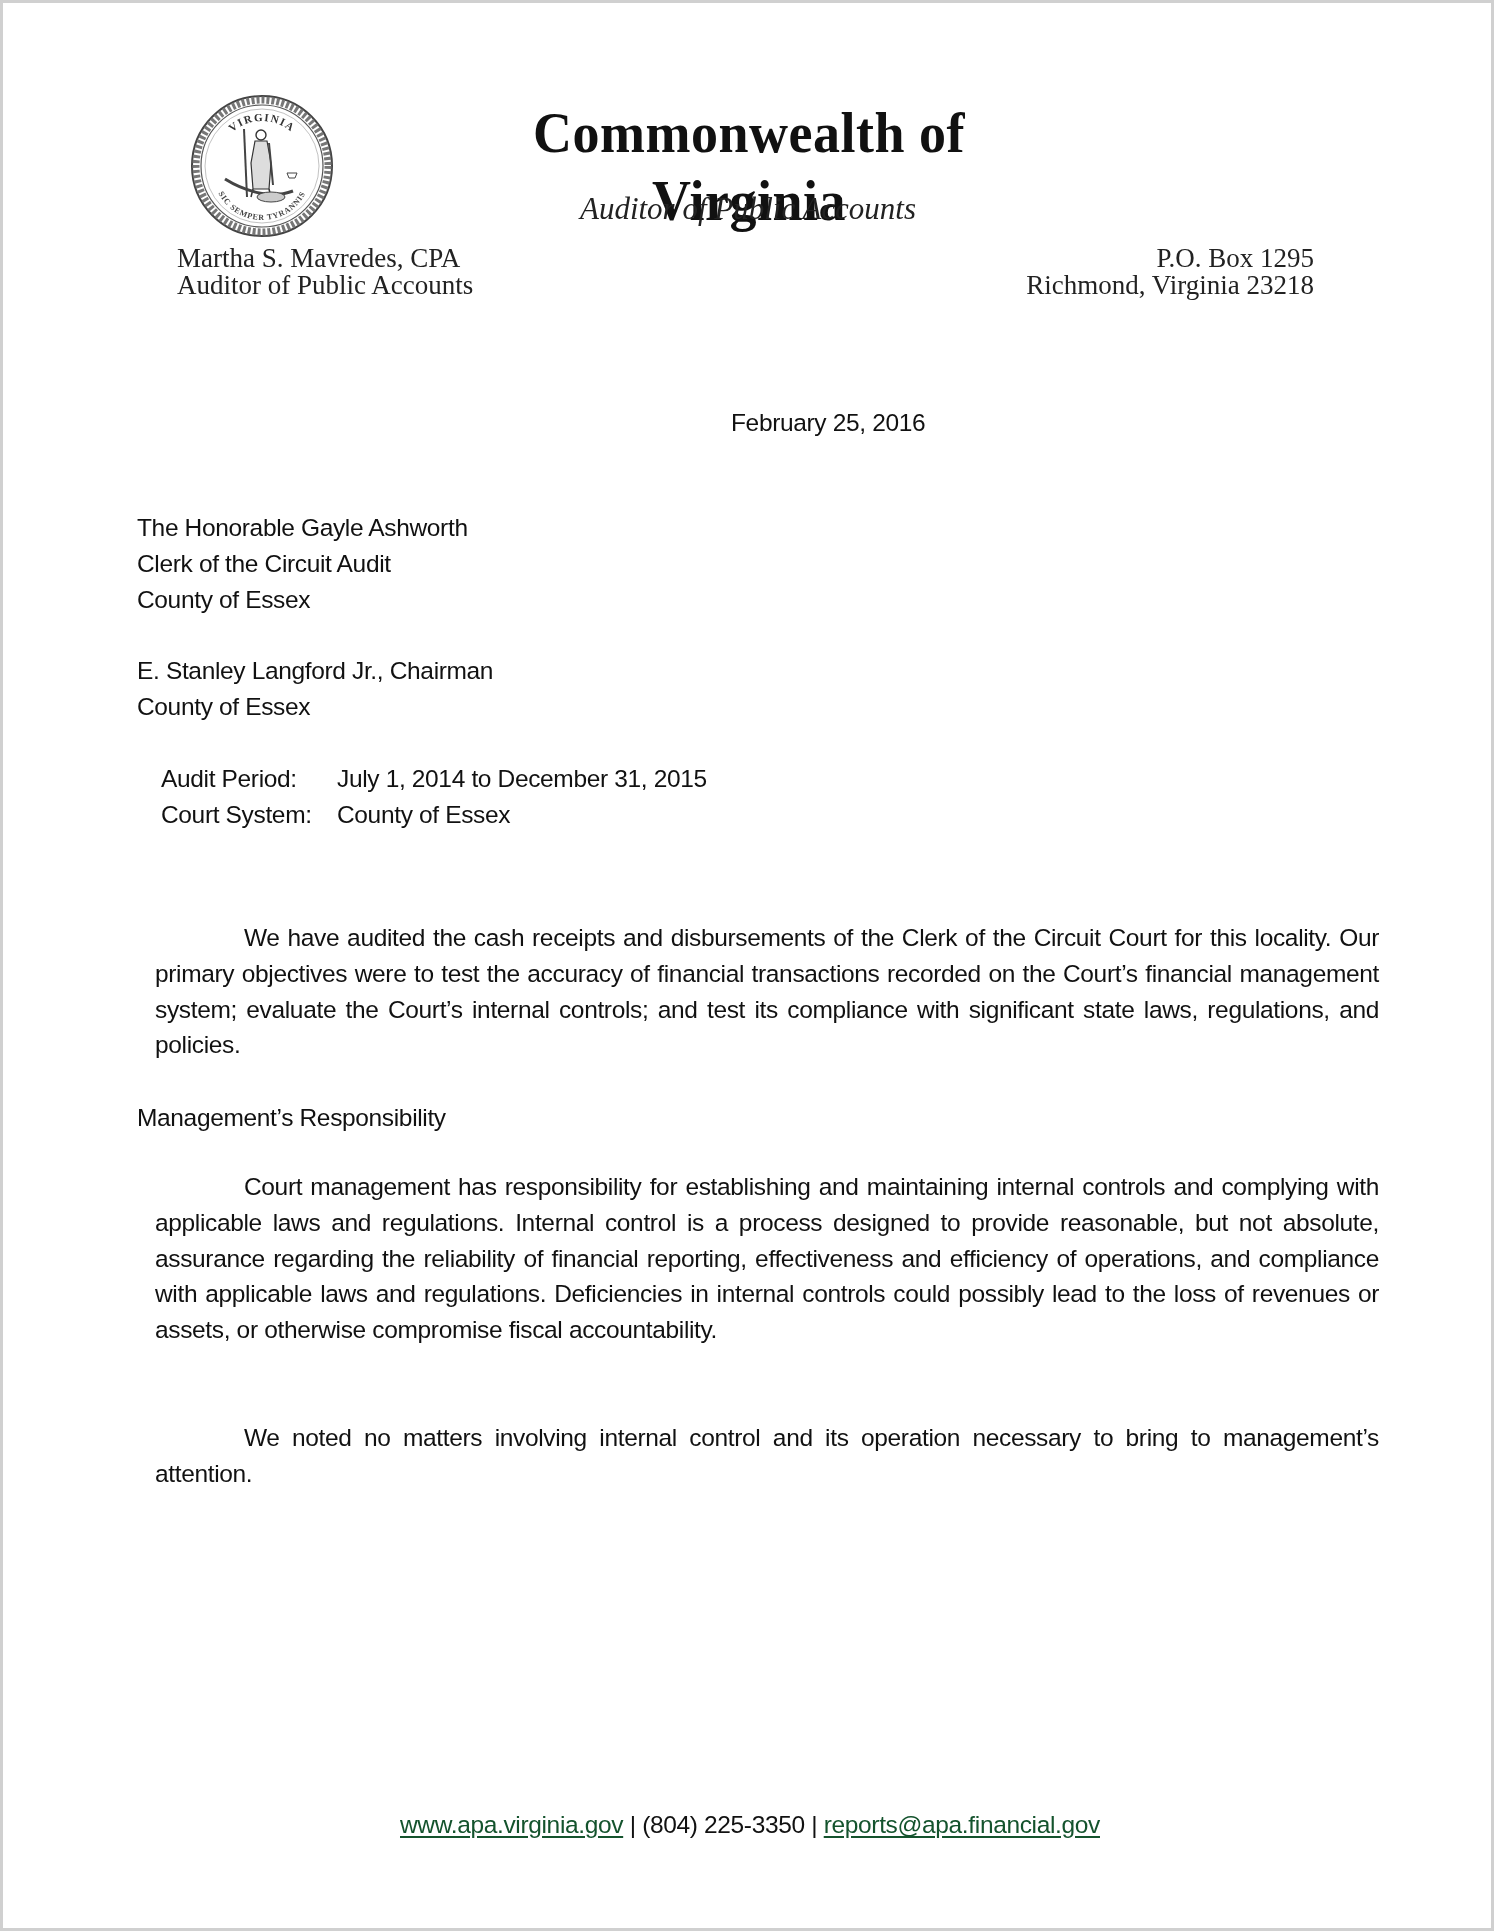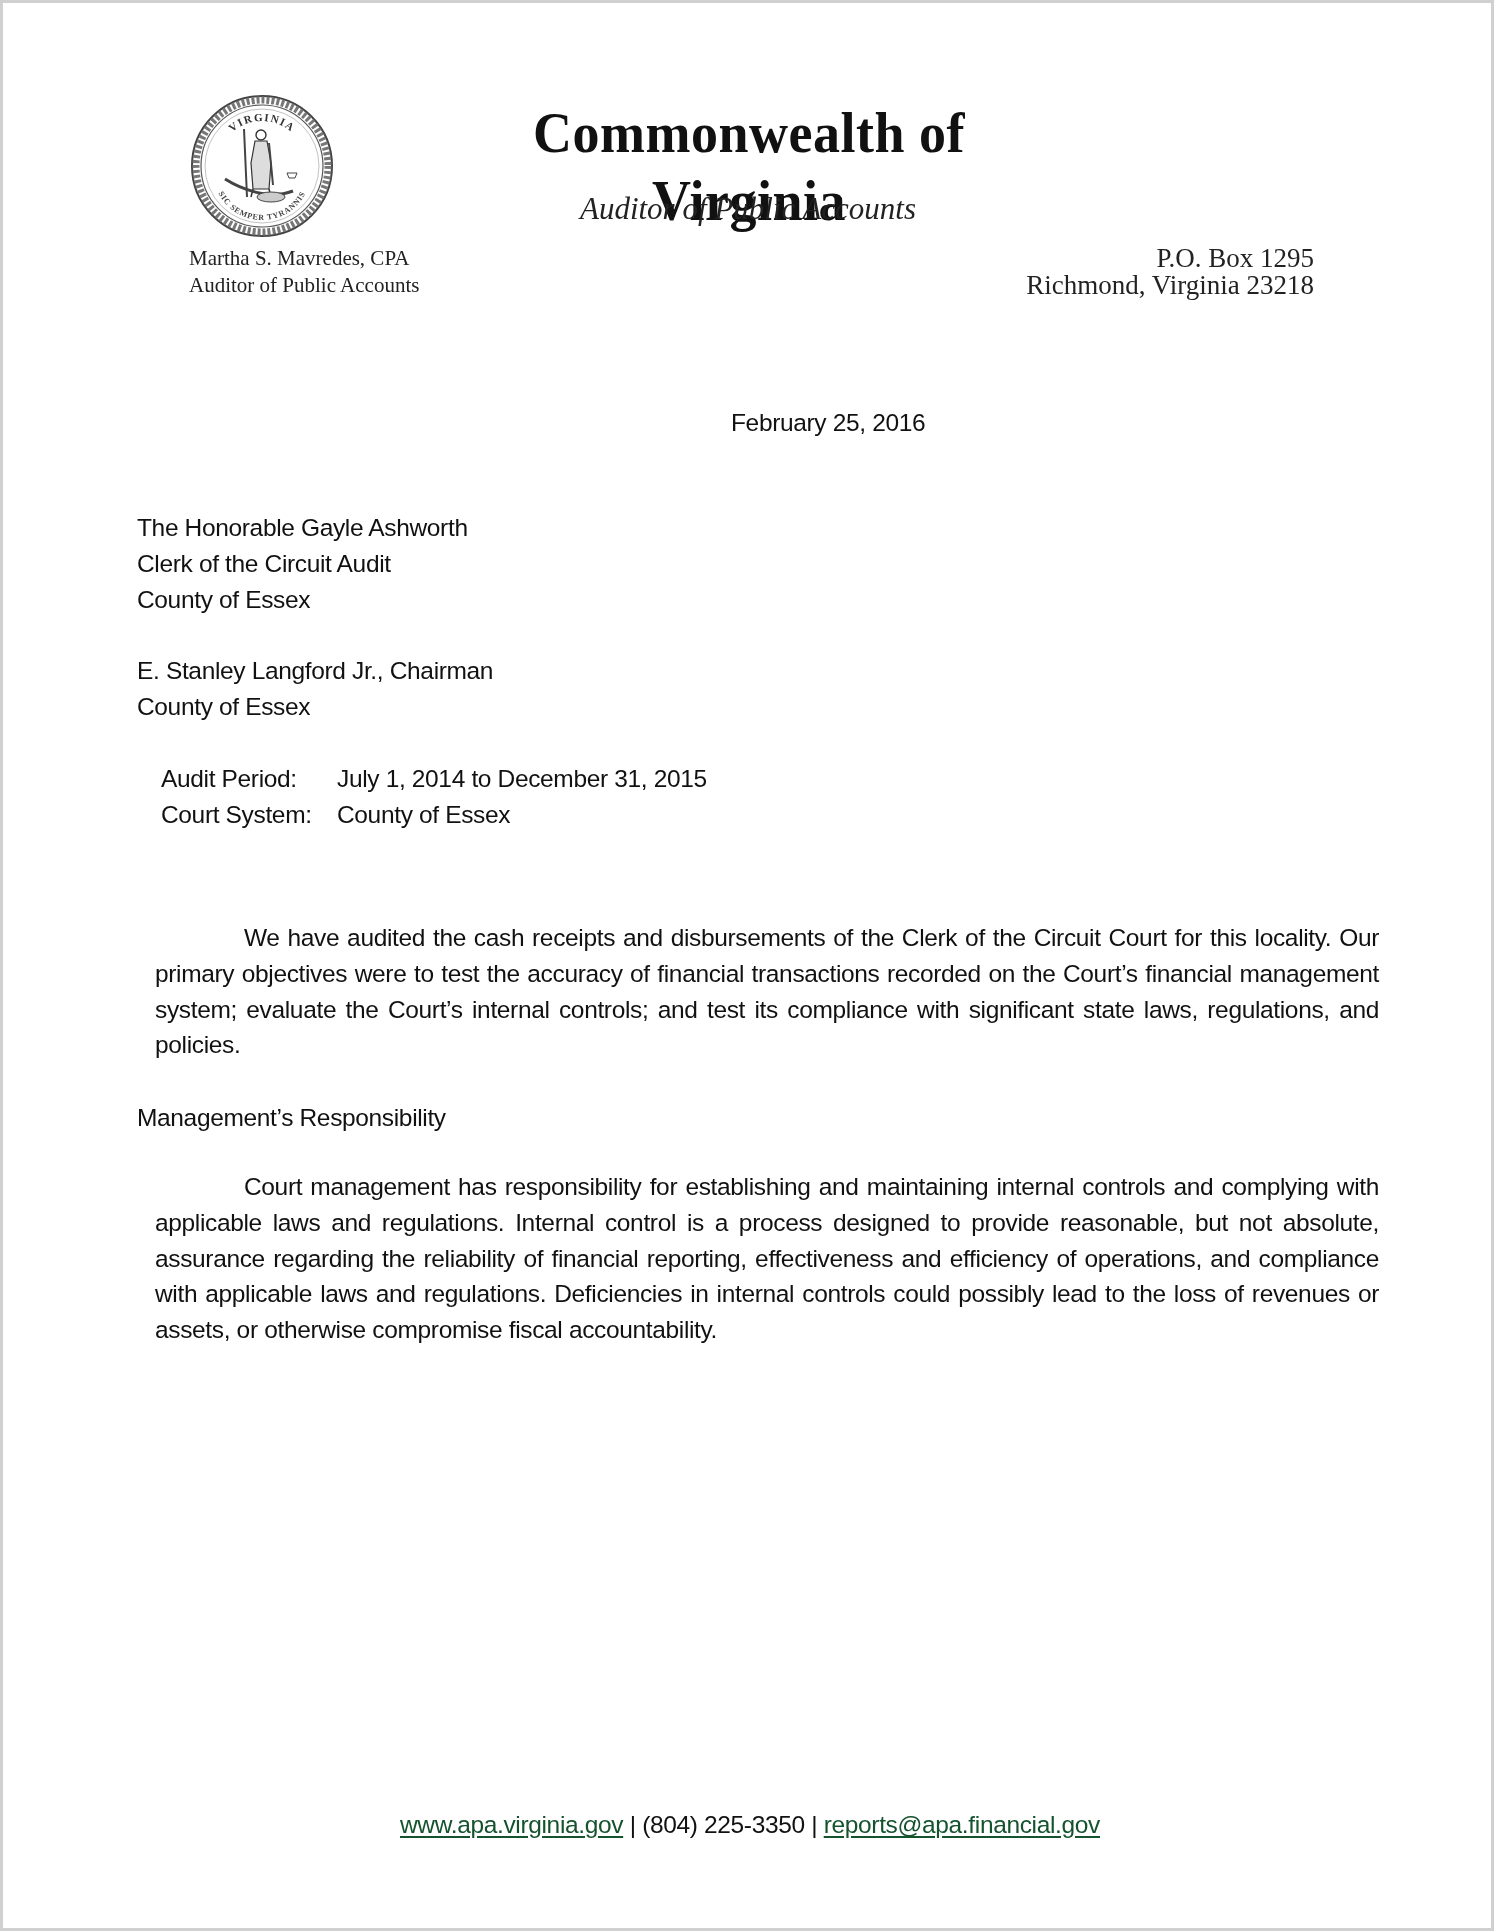--- a/index.html
+++ b/index.html
@@ -24,22 +24,22 @@
       font-weight: bold; font-size: 54px; line-height: 64px;
       letter-spacing: 0.5px; text-align: center; color: #111;
       transform: scaleY(1.05);
     }
     .subtitle {
       left: 520px; top: 188px; width: 450px;
       font-style: italic; font-size: 31px; line-height: 36px;
       text-align: center; color: #222;
     }
     .auditor-block {
-      left: 186px; top: 242px;
-      font-size: 21px; line-height: 27px; color: #222;
+      left: 174px; top: 242px;
+      font-size: 27px; line-height: 27px; color: #222;
     }
     .address-block {
       right: 177px; top: 242px; text-align: right;
       font-size: 27px; line-height: 27px; color: #222;
     }
 
     
     .txt { font-size: 24.5px; line-height: 35.8px; letter-spacing: -0.35px; color: #111; }
     .date { left: 728px; top: 402px; }
     .block { left: 134px; }
@@ -136,20 +136,21 @@
       <span>County of Essex</span>
     </div>
   </div>
 
   <p class="abs txt sans para p1">We have audited the cash receipts and disbursements of the Clerk of the Circuit Court for this locality.  Our primary objectives were to test the accuracy of financial transactions recorded on the Court’s financial management system; evaluate the Court’s internal controls; and test its compliance with significant state laws, regulations, and policies.</p>
 
   <div class="abs txt sans heading">Management’s Responsibility</div>
 
   <p class="abs txt sans para p2">Court management has responsibility for establishing and maintaining internal controls and complying with applicable laws and regulations.  Internal control is a process designed to provide reasonable, but not absolute, assurance regarding the reliability of financial reporting, effectiveness and efficiency of operations, and compliance with applicable laws and regulations.  Deficiencies in internal controls could possibly lead to the loss of revenues or assets, or otherwise compromise fiscal accountability.</p>
 
+  <p class="abs txt sans para p3">We noted no matters involving internal control and its operation necessary to bring to management’s attention.</p>
 
   <div class="abs footer sans">
     <a>www.apa.virginia.gov</a>
     <span class="sep">|</span>
     <span>(804) 225-3350</span>
     <span class="sep">|</span>
     <a>reports@apa.financial.gov</a>
   </div>
 
 </div>

